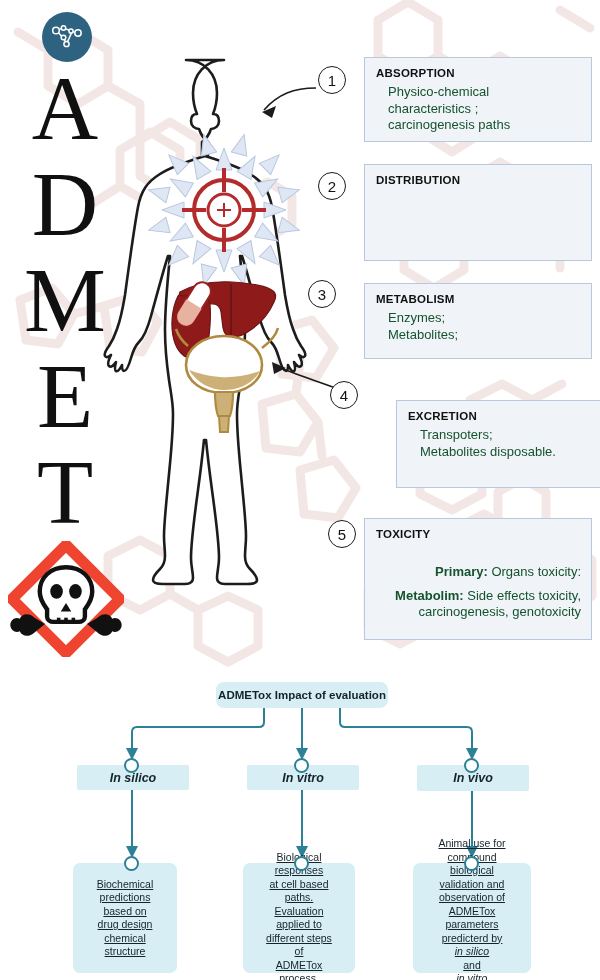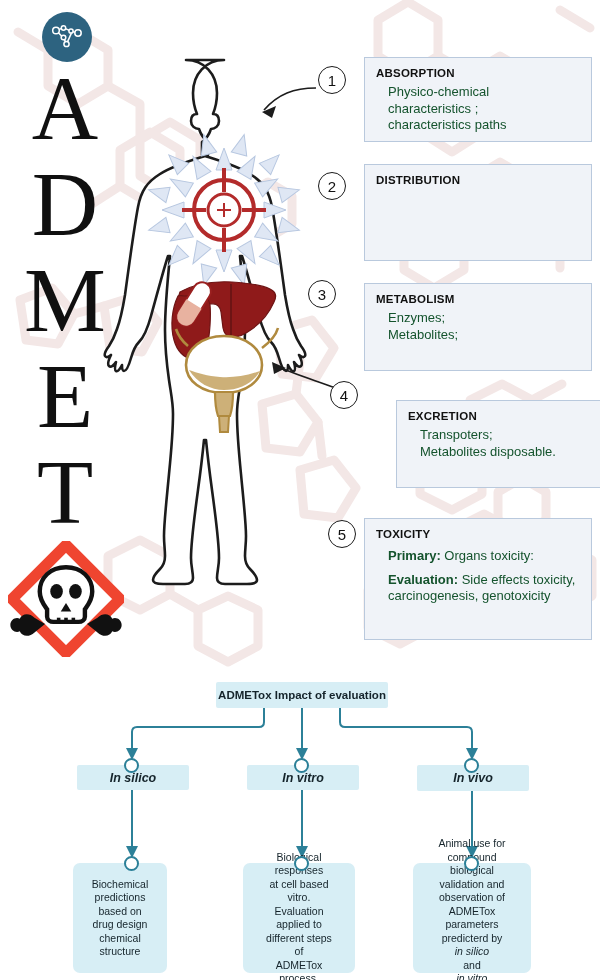--- a/index.html
+++ b/index.html
@@ -61,21 +61,21 @@
 
   
   .flow { position:absolute; left:0; top:665px; width:600px; height:315px; }
   .fbox {
     position:absolute; background:#d7eef5; color:#15242b;
     display:flex; align-items:center; justify-content:center;
     text-align:center;
   }
   .fbox.head { border-radius:2px; font-size:11.5px; font-weight:bold; }
   .fbox.mid  { border-radius:2px; font-size:12.5px; font-weight:bold; font-style:italic; }
-  .fbox.leaf { border-radius:7px; font-size:10.5px; line-height:13.5px; padding:6px 18px; }
+  .fbox.leaf { border-radius:7px; font-size:10.5px; line-height:13.5px; padding:6px 18px;text-decoration:underline; }
   .fbox.leaf span { display:block; }
   .nodecirc {
     position:absolute; width:15px; height:15px; border-radius:50%;
     border:2.4px solid #2c8098; background:#fff; z-index:4;
   }
   .flow svg { position:absolute; left:0; top:0; }
   .it { font-style:italic; }
 </style>
 </head>
 <body>
@@ -391,52 +391,52 @@
     </div>
   <div class="numcirc" style="left:328px; top:520px;">
       <span>5</span>
     </div>
 
   <div class="panel" style="top:57px; height:85px;">
     <div class="ptitle">ABSORPTION</div>
     <div class="pbody">
       <div class="pline">Physico-chemical</div>
       <div class="pline">characteristics ;</div>
-      <div class="pline">characteristics paths</div>
+      <div class="pline">carcinogenesis paths</div>
     </div>
   </div>
 
   <div class="panel" style="top:164px; height:97px;">
     <div class="ptitle">DISTRIBUTION</div>
   </div>
 
-  <div class="panel" style="top:283px; height:88px;">
+  <div class="panel" style="top:283px; height:76px;">
     <div class="ptitle">METABOLISM</div>
     <div class="pbody">
       <div class="pline">Enzymes;</div>
       <div class="pline">Metabolites;</div>
     </div>
   </div>
 
   <div class="panel" style="top:400px; height:88px;margin-left:32px;">
     <div class="ptitle">EXCRETION</div>
     <div class="pbody">
       <div class="pline">Transpoters;</div>
       <div class="pline">Metabolites disposable.</div>
     </div>
   </div>
 
   <div class="panel" style="top:518px; height:122px;">
     <div class="ptitle">TOXICITY</div>
-    <div class="pbody" style="margin-top:8px;">
+    <div class="pbody" style="margin-top:24px;text-align:right;">
       <div>
         <b>Primary:</b><span> Organs toxicity:</span>
       </div>
       <div class="sub">
-        <b>Evaluation:</b><span> Side effects toxicity, carcinogenesis, genotoxicity</span>
+        <b>Metabolim:</b><span> Side effects toxicity, carcinogenesis, genotoxicity</span>
       </div>
     </div>
   </div>
 
   <div class="flow">
 
     <svg width="600" height="315">
       <g fill="none" stroke="#2c8098" stroke-width="2">
 
         <path d="M264,43 L264,57 Q264,62 259,62 L137,62 Q132,62 132,67 L132,86"></path>
@@ -452,21 +452,21 @@
       <g fill="#2c8098">
         <polygon points="132,95 126,83 138,83"></polygon>
         <polygon points="302,95 296,83 308,83"></polygon>
         <polygon points="472,95 466,83 478,83"></polygon>
         <polygon points="132,193 126,181 138,181"></polygon>
         <polygon points="302,193 296,181 308,181"></polygon>
         <polygon points="472,193 466,181 478,181"></polygon>
       </g>
     </svg>
 
-    <div class="fbox head" style="left:216px; top:17px; width:172px; height:26px;">
+    <div class="fbox head" style="left:216px; top:17px; width:172px; height:26px;border-radius:8px;">
       <span>ADMETox Impact of evaluation</span>
     </div>
 
     <div class="nodecirc" style="left:124px; top:93px;"></div>
     <div class="nodecirc" style="left:294px; top:93px;"></div>
     <div class="nodecirc" style="left:464px; top:93px;"></div>
 
     <div class="fbox mid" style="left:77px; top:100px; width:112px; height:25px;">
       <span>In silico</span>
     </div>
@@ -474,33 +474,33 @@
       <span>In vitro</span>
     </div>
     <div class="fbox mid" style="left:417px; top:100px; width:112px; height:26px;">
       <span>In vivo</span>
     </div>
 
     <div class="nodecirc" style="left:124px; top:191px;"></div>
     <div class="nodecirc" style="left:294px; top:191px;"></div>
     <div class="nodecirc" style="left:464px; top:191px;"></div>
 
-    <div class="fbox leaf" style="left:73px; top:198px; width:94px; height:110px;">
+    <div class="fbox leaf" style="left:73px; top:198px; width:104px; height:110px;">
       <div>
         <span>Biochemical</span>
         <span>predictions based on</span>
         <span>drug design chemical</span>
         <span>structure</span>
       </div>
     </div>
 
     <div class="fbox leaf" style="left:243px; top:198px; width:112px; height:110px;">
       <div>
         <span>Biological responses</span>
-        <span>at cell based vitro.</span>
+        <span>at cell based paths.</span>
         <span>Evaluation applied to</span>
         <span>different steps of</span>
         <span>ADMETox process.</span>
       </div>
     </div>
 
     <div class="fbox leaf" style="left:413px; top:198px; width:118px; height:110px;">
       <div>
         <span>Animal use for</span>
         <span>compound biological</span>

